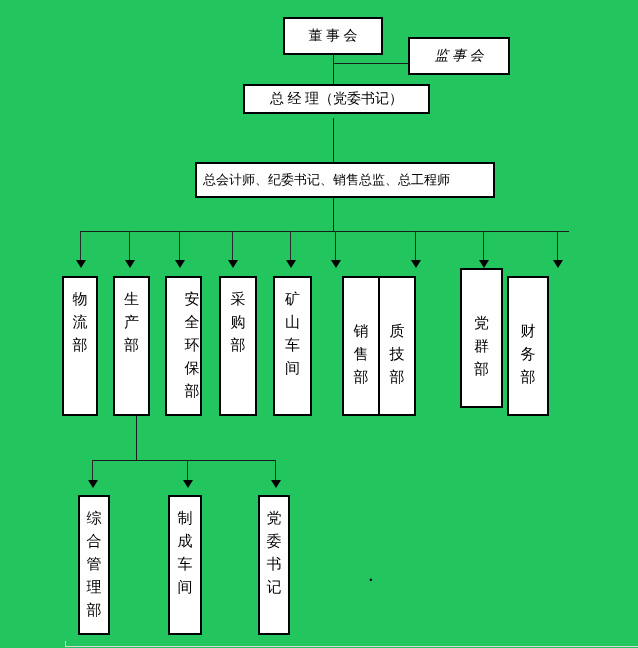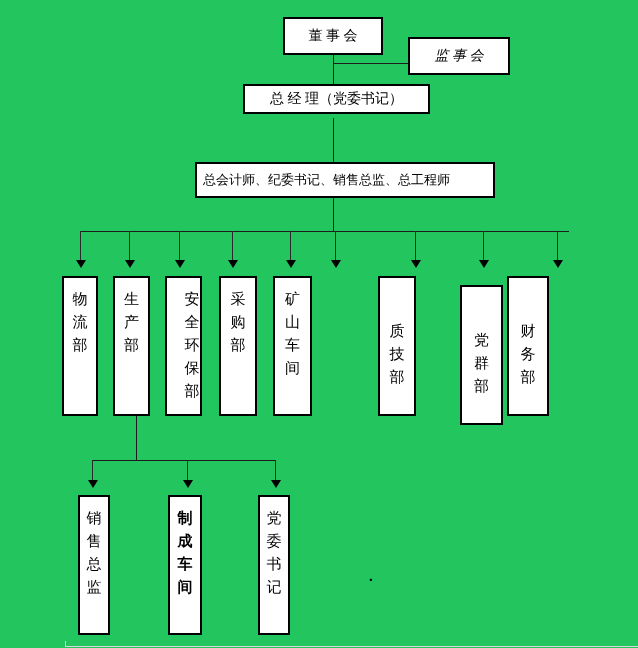--- a/index.html
+++ b/index.html
@@ -52,33 +52,36 @@
     </div>
     <div class="box v-label vtop" style="left: 165px; top: 276px; width: 37px; height: 140px; justify-content: flex-end;">
       <span class="vtext">安全环保部</span>
     </div>
     <div class="box v-label vtop" style="left: 219px; top: 276px; width: 38px; height: 140px; justify-content: center;">
       <span class="vtext">采购部</span>
     </div>
     <div class="box v-label vtop" style="left: 273px; top: 276px; width: 39px; height: 140px;">
       <span class="vtext">矿山车间</span>
     </div>
+    <div class="box v-label vmid" style="left: 342px; top: 276px; width: 38px; height: 140px;">
+      <span class="vtext">销售部</span>
+    </div>
     <div class="box v-label vmid" style="left: 378px; top: 276px; width: 38px; height: 140px;">
       <span class="vtext">质技部</span>
     </div>
-    <div class="box v-label vmid" style="left: 460px; top: 285px; width: 43px; height: 140px;">
+    <div class="box v-label vmid" style="left: 460px; top: 268px; width: 43px; height: 140px;">
       <span class="vtext">党群部</span>
     </div>
     <div class="box v-label vmid" style="left: 507px; top: 276px; width: 42px; height: 140px;">
       <span class="vtext">财务部</span>
     </div>
     <div class="box v-label vtop" style="left: 78px; top: 495px; width: 32px; height: 140px;">
-      <span class="vtext">销售总监</span>
+      <span class="vtext">综合管理部</span>
     </div>
-    <div class="box v-label vtop" style="left: 168px; top: 495px; width: 34px; height: 140px; font-weight: bold;">
+    <div class="box v-label vtop" style="left: 168px; top: 495px; width: 34px; height: 140px;">
       <span class="vtext">制成车间</span>
     </div>
     <div class="box v-label vtop" style="left: 258px; top: 495px; width: 32px; height: 140px;">
       <span class="vtext">党委书记</span>
     </div>
     <div class="line" style="left: 333px; top: 55px; width: 1px; height: 29px;"></div>
     <div class="line" style="left: 333px; top: 63px; width: 75px; height: 1px;"></div>
     <div class="line" style="left: 333px; top: 118px; width: 1px; height: 44px;"></div>
     <div class="line" style="left: 333px; top: 198px; width: 1px; height: 33px;"></div>
     <div class="line" style="left: 80px; top: 231px; width: 489px; height: 1px;"></div>

